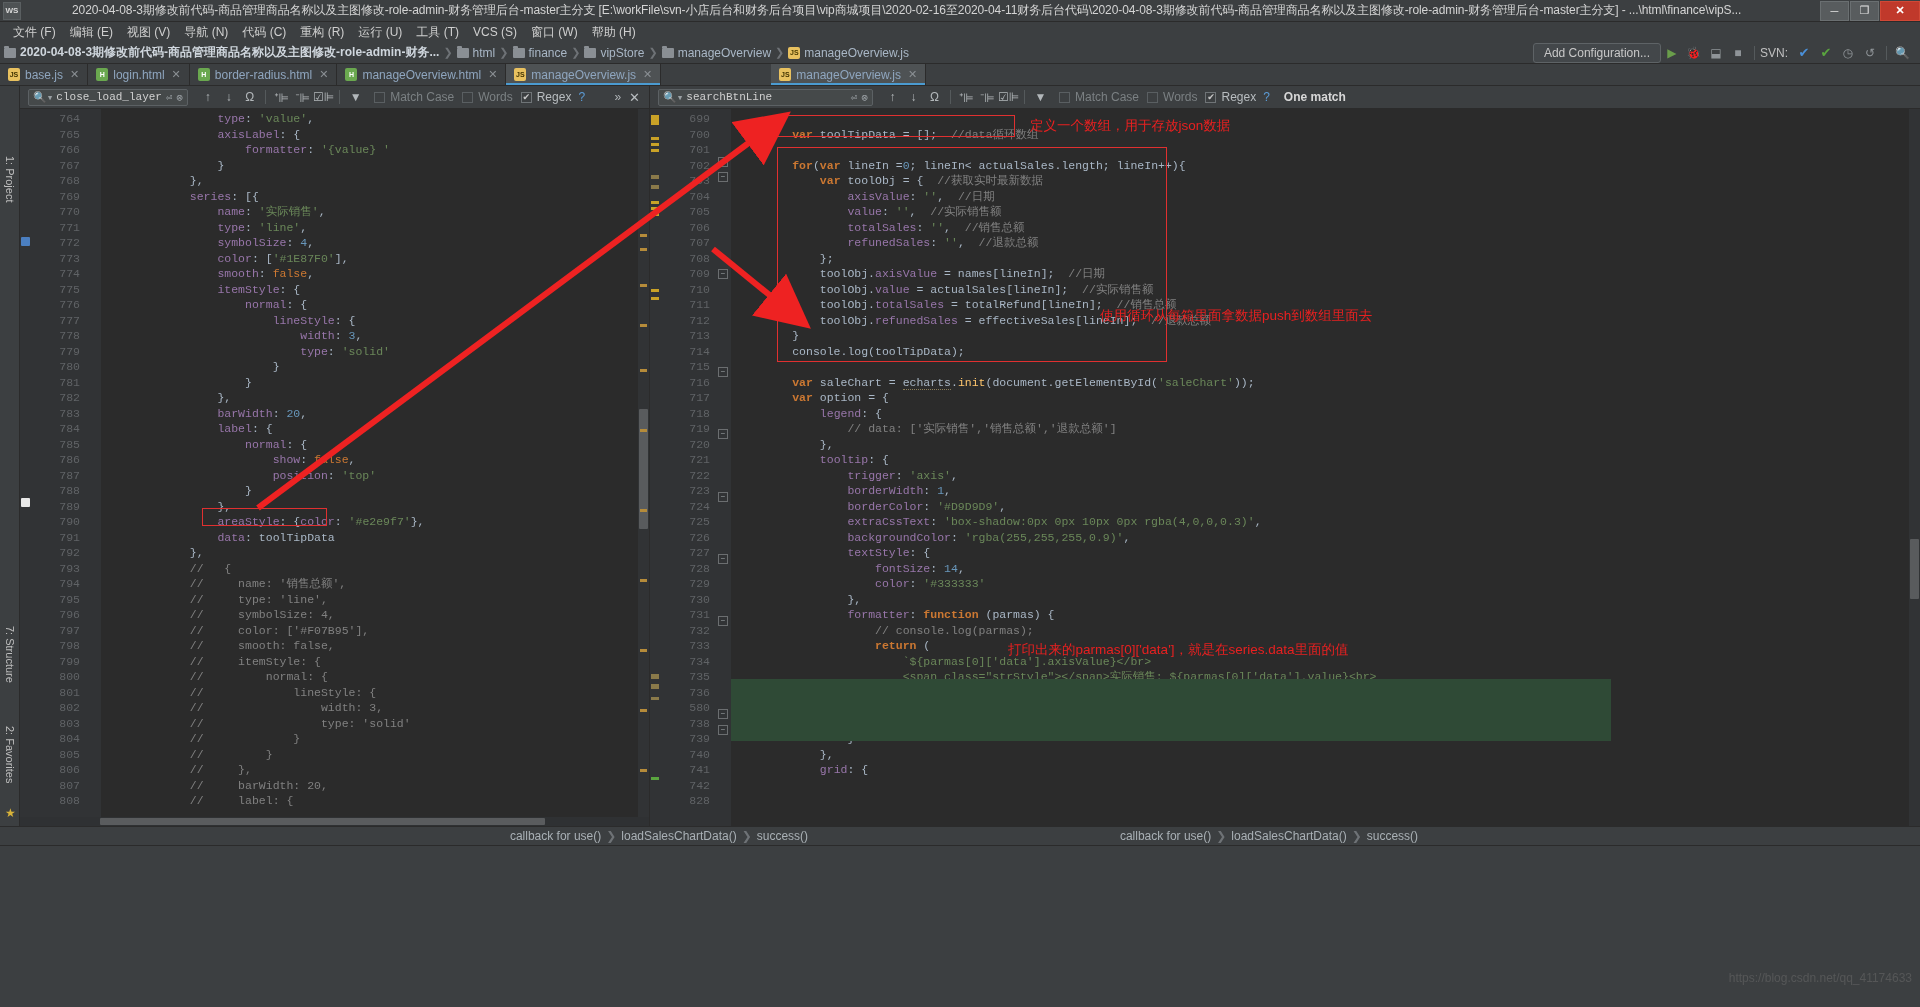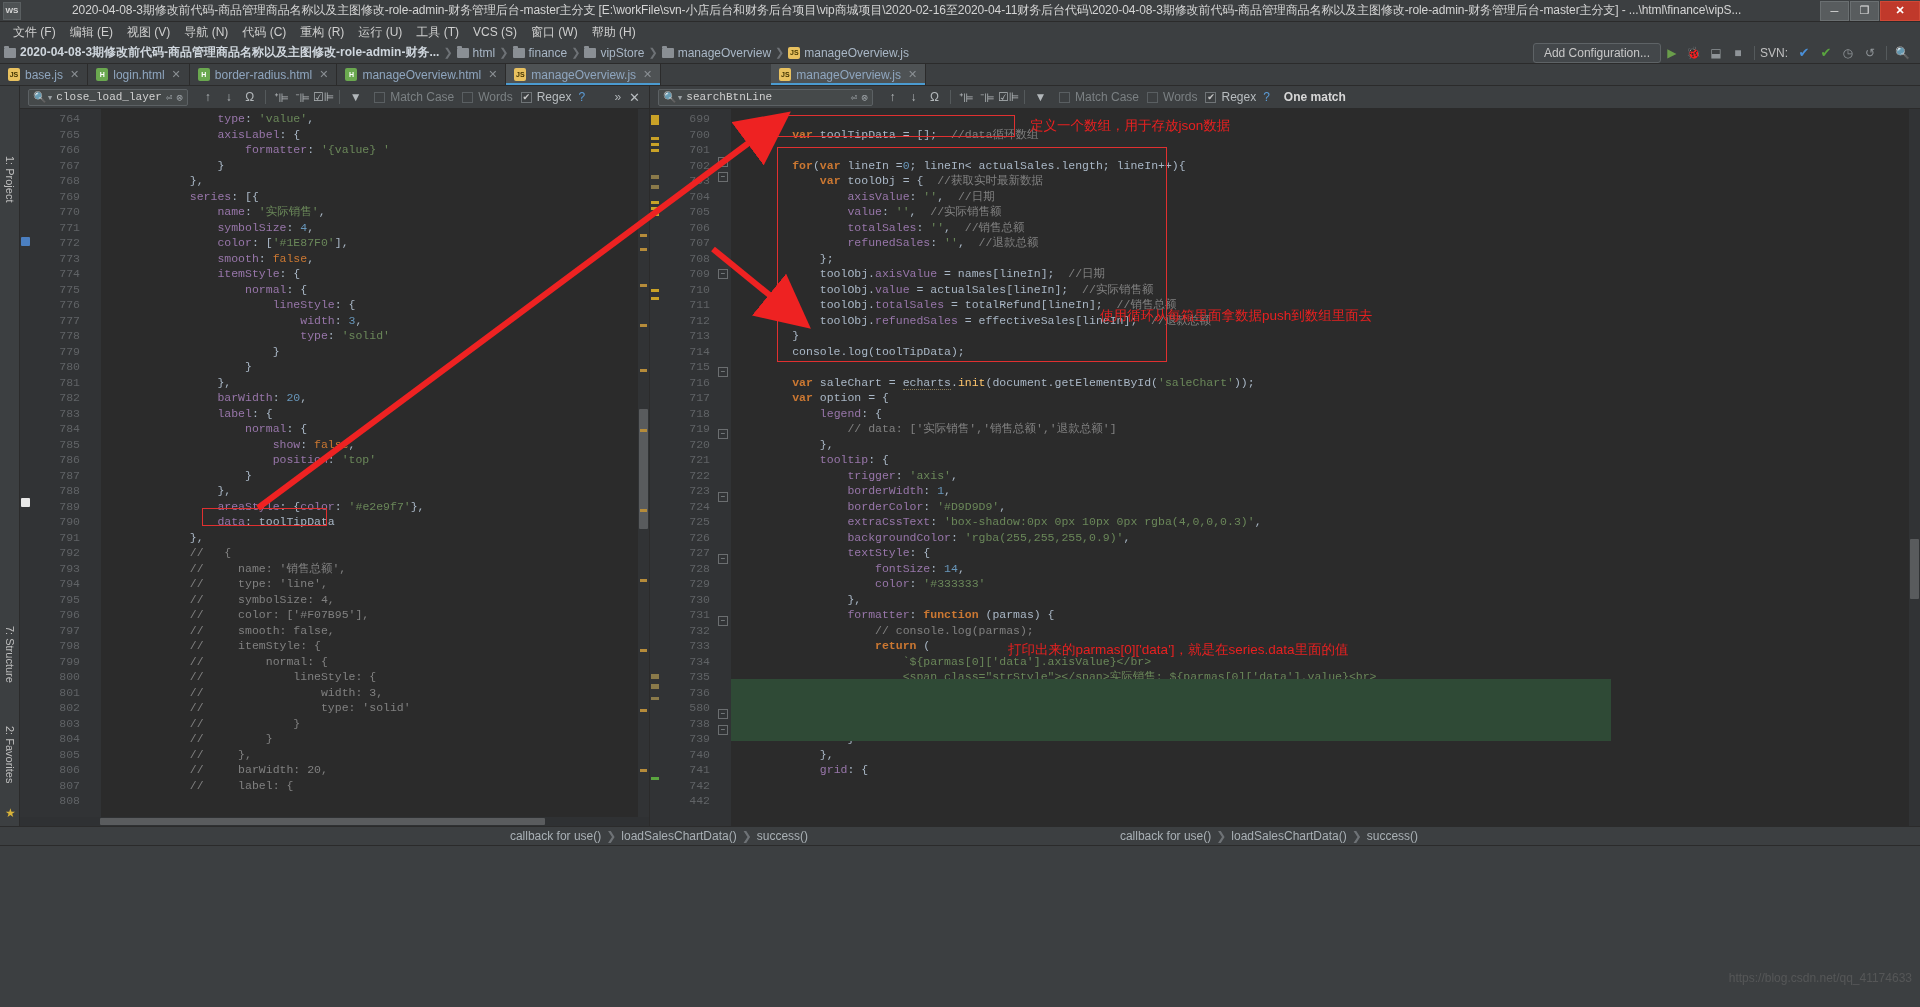--- a/index.html
+++ b/index.html
@@ -377,20 +377,21 @@
           </div>
         <div class="foldcol"></div>
         <div class="codebody" id="codeLeft">
             <div class="ln"><span class="prop">                type</span><span class="txt">: </span><span class="str">'value'</span><span class="txt">,</span></div>
             <div class="ln"><span class="prop">                axisLabel</span><span class="txt">: {</span></div>
             <div class="ln"><span class="prop">                    formatter</span><span class="txt">: </span><span class="str">'{value} '</span></div>
             <div class="ln"><span class="txt">                }</span></div>
             <div class="ln"><span class="txt">            },</span></div>
             <div class="ln"><span class="prop">            series</span><span class="txt">: [{</span></div>
             <div class="ln"><span class="prop">                name</span><span class="txt">: </span><span class="str">'实际销售'</span><span class="txt">,</span></div>
+            <div class="ln"><span class="prop">                type</span><span class="txt">: </span><span class="str">'line'</span><span class="txt">,</span></div>
             <div class="ln"><span class="prop">                symbolSize</span><span class="txt">: </span><span class="num">4</span><span class="txt">,</span></div>
             <div class="ln"><span class="prop">                color</span><span class="txt">: [</span><span class="str">'#1E87F0'</span><span class="txt">],</span></div>
             <div class="ln"><span class="prop">                smooth</span><span class="txt">: </span><span class="kw">false</span><span class="txt">,</span></div>
             <div class="ln"><span class="prop">                itemStyle</span><span class="txt">: {</span></div>
             <div class="ln"><span class="prop">                    normal</span><span class="txt">: {</span></div>
             <div class="ln"><span class="prop">                        lineStyle</span><span class="txt">: {</span></div>
             <div class="ln"><span class="prop">                            width</span><span class="txt">: </span><span class="num">3</span><span class="txt">,</span></div>
             <div class="ln"><span class="prop">                            type</span><span class="txt">: </span><span class="str">'solid'</span></div>
             <div class="ln"><span class="txt">                        }</span></div>
             <div class="ln"><span class="txt">                    }</span></div>
@@ -533,21 +534,21 @@
             <div>733</div>
             <div>734</div>
             <div>735</div>
             <div>736</div>
             <div>580</div>
             <div>738</div>
             <div>739</div>
             <div>740</div>
             <div>741</div>
             <div>742</div>
-            <div>442</div>
+            <div>828</div>
           </div>
         <div class="foldcol" id="foldRight">
             <div style="position: absolute; left: 3px; top: 48px; width: 10px; height: 10px; border: 1px solid rgb(107, 110, 112); color: rgb(154, 160, 164); font-size: 8px; line-height: 8px; text-align: center;">−</div>
             <div style="position: absolute; left: 3px; top: 63px; width: 10px; height: 10px; border: 1px solid rgb(107, 110, 112); color: rgb(154, 160, 164); font-size: 8px; line-height: 8px; text-align: center;">−</div>
             <div style="position: absolute; left: 3px; top: 160px; width: 10px; height: 10px; border: 1px solid rgb(107, 110, 112); color: rgb(154, 160, 164); font-size: 8px; line-height: 8px; text-align: center;">−</div>
             <div style="position: absolute; left: 3px; top: 258px; width: 10px; height: 10px; border: 1px solid rgb(107, 110, 112); color: rgb(154, 160, 164); font-size: 8px; line-height: 8px; text-align: center;">−</div>
             <div style="position: absolute; left: 3px; top: 320px; width: 10px; height: 10px; border: 1px solid rgb(107, 110, 112); color: rgb(154, 160, 164); font-size: 8px; line-height: 8px; text-align: center;">−</div>
             <div style="position: absolute; left: 3px; top: 383px; width: 10px; height: 10px; border: 1px solid rgb(107, 110, 112); color: rgb(154, 160, 164); font-size: 8px; line-height: 8px; text-align: center;">−</div>
             <div style="position: absolute; left: 3px; top: 445px; width: 10px; height: 10px; border: 1px solid rgb(107, 110, 112); color: rgb(154, 160, 164); font-size: 8px; line-height: 8px; text-align: center;">−</div>
             <div style="position: absolute; left: 3px; top: 507px; width: 10px; height: 10px; border: 1px solid rgb(107, 110, 112); color: rgb(154, 160, 164); font-size: 8px; line-height: 8px; text-align: center;">−</div>

